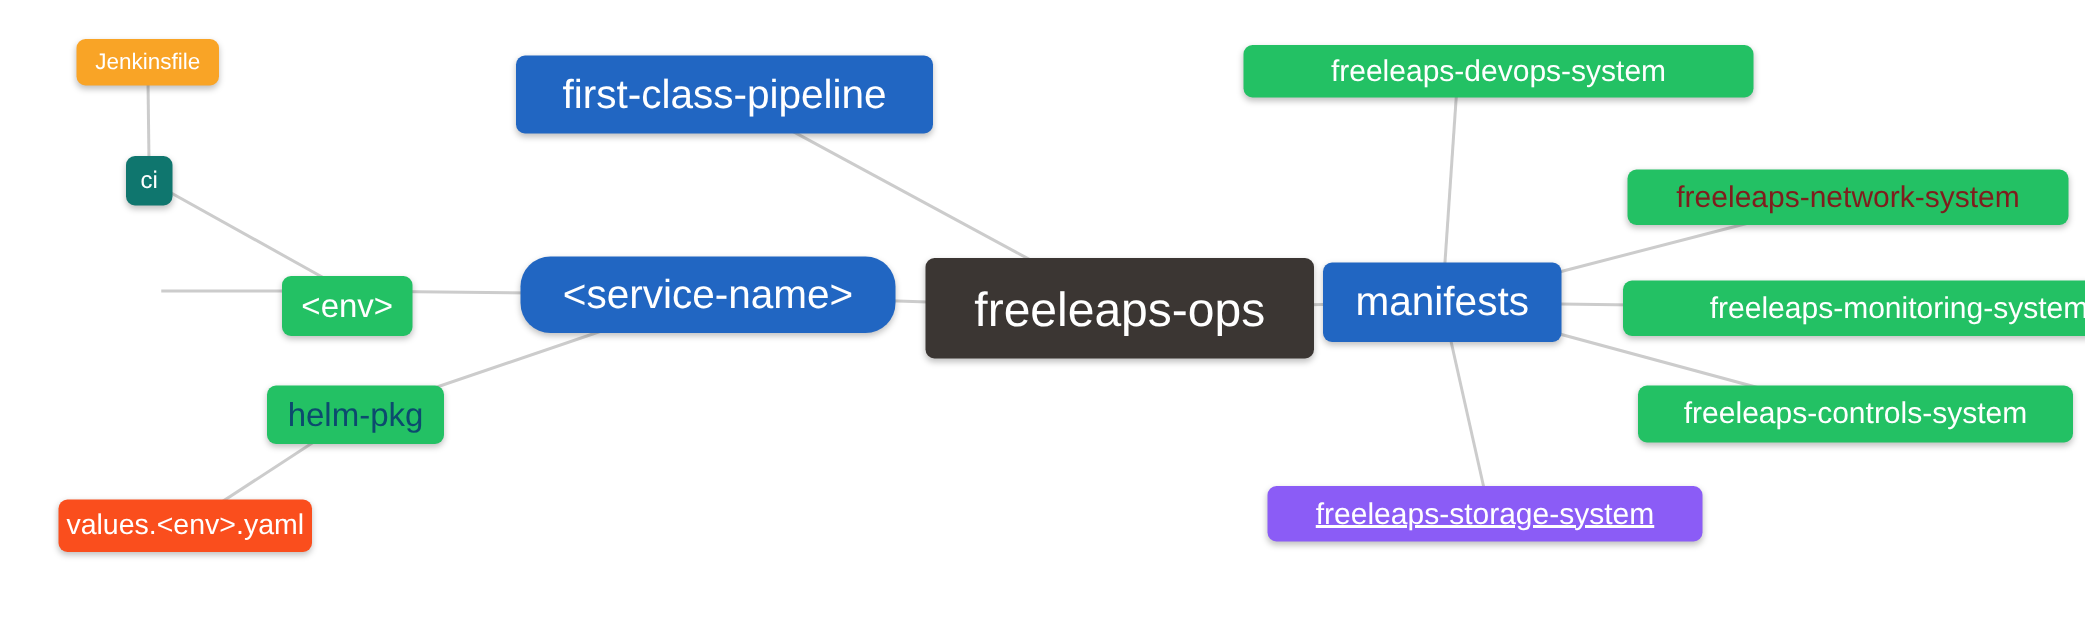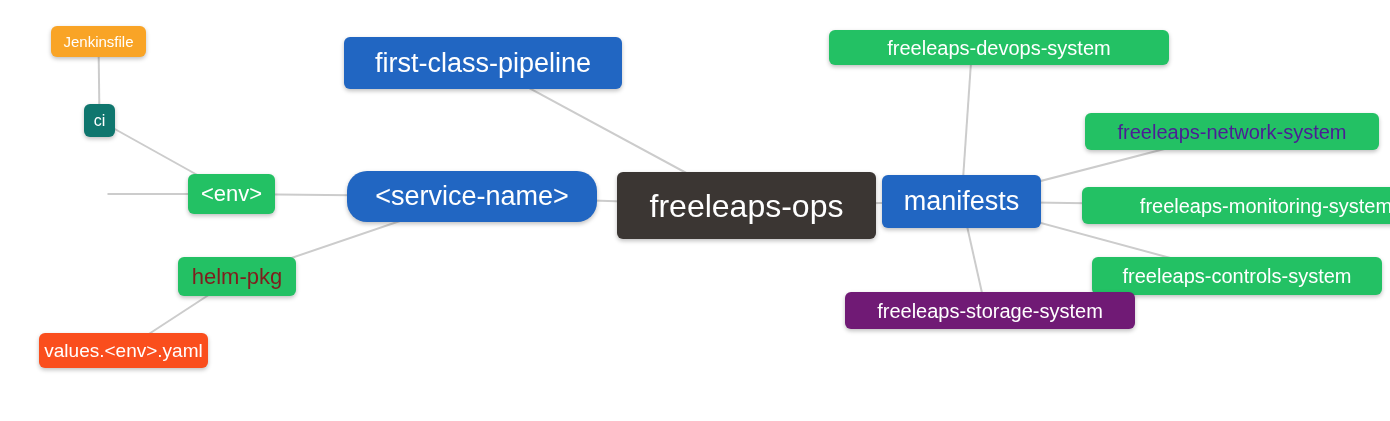--- a/index.html
+++ b/index.html
@@ -53,25 +53,25 @@
       <line x1="715.5" y1="205.5" x2="930.5" y2="201.5" stroke="#cccccc" stroke-width="2"></line>
       <line x1="930.5" y1="201.5" x2="941" y2="47.5" stroke="#cccccc" stroke-width="2"></line>
       <line x1="930.5" y1="201.5" x2="1201" y2="131.5" stroke="#cccccc" stroke-width="2"></line>
       <line x1="930.5" y1="201.5" x2="1212.5" y2="205.5" stroke="#cccccc" stroke-width="2"></line>
       <line x1="930.5" y1="201.5" x2="1206" y2="276" stroke="#cccccc" stroke-width="2"></line>
       <line x1="930.5" y1="201.5" x2="959" y2="328.5" stroke="#cccccc" stroke-width="2"></line>
     </svg>
 
 <div class="node" style="left: 20px; top: 26px; width: 95px; height: 31px; background: rgb(249, 164, 38); font-size: 15px; color: rgb(255, 255, 255);">Jenkinsfile</div>
     <div class="node" style="left: 53px; top: 104px; width: 31px; height: 33px; background: #0f766e; font-size: 16px; color: rgb(255, 255, 255);">ci</div>
-    <div class="node" style="left: 157px; top: 174px; width: 87px; height: 40px; background: rgb(35, 193, 100); font-size: 22px; color: rgb(255, 255, 255);">&lt;env&gt;</div>
-    <div class="node" style="left: 147px; top: 257px; width: 118px; height: 39px; background: rgb(35, 193, 100); font-size: 22px; color: #7f1d1d;">helm-pkg</div>
+    <div class="node" style="left: 157px; top: 184px; width: 87px; height: 40px; background: rgb(35, 193, 100); font-size: 22px; color: rgb(255, 255, 255);">&lt;env&gt;</div>
+    <div class="node" style="left: 147px; top: 257px; width: 118px; height: 39px; background: rgb(35, 193, 100); font-size: 22px; color: #0c4a6e;">helm-pkg</div>
     <div class="node" style="left: 8px; top: 333px; width: 169px; height: 35px; background: rgb(250, 78, 29); font-size: 19px; color: rgb(255, 255, 255);">values.&lt;env&gt;.yaml</div>
     <div class="node" style="left: 313px; top: 37px; width: 278px; height: 52px; background: rgb(33, 102, 194); font-size: 27px; color: rgb(255, 255, 255);">first-class-pipeline</div>
     <div class="node" style="left: 316px; top: 171px; width: 250px; height: 51px; background: rgb(33, 102, 194); font-size: 27px; color: rgb(255, 255, 255); border-radius: 20px;">&lt;service-name&gt;</div>
     <div class="node" style="left: 586px; top: 172px; width: 259px; height: 67px; background: rgb(59, 54, 51); font-size: 32px; color: rgb(255, 255, 255);">freeleaps-ops</div>
     <div class="node" style="left: 851px; top: 175px; width: 159px; height: 53px; background: rgb(33, 102, 194); font-size: 27px; color: rgb(255, 255, 255); text-align: right;">manifests</div>
     <div class="node" style="left: 798px; top: 30px; width: 340px; height: 35px; background: rgb(35, 193, 100); font-size: 20px; color: rgb(255, 255, 255);">freeleaps-devops-system</div>
-    <div class="node" style="left: 1054px; top: 113px; width: 294px; height: 37px; background: rgb(35, 193, 100); font-size: 20px; color: #4c1d95;">freeleaps-network-system</div>
+    <div class="node" style="left: 1054px; top: 113px; width: 294px; height: 37px; background: rgb(35, 193, 100); font-size: 20px; color: #7f1d1d;">freeleaps-network-system</div>
     <div class="node" style="left: 1051px; top: 187px; width: 368px; height: 37px; background: rgb(35, 193, 100); font-size: 20px; color: rgb(255, 255, 255);">freeleaps-monitoring-system</div>
     <div class="node" style="left: 1061px; top: 257px; width: 290px; height: 38px; background: rgb(35, 193, 100); font-size: 20px; color: rgb(255, 255, 255);">freeleaps-controls-system</div>
-    <div class="node" style="left: 814px; top: 292px; width: 290px; height: 37px; background: #701a75; font-size: 20px; color: rgb(255, 255, 255);">freeleaps-storage-system</div>
+    <div class="node" style="left: 814px; top: 324px; width: 290px; height: 37px; background: #8b5cf6; font-size: 20px; color: rgb(255, 255, 255); text-decoration: underline;">freeleaps-storage-system</div>
   </div>
 
 </body></html>

